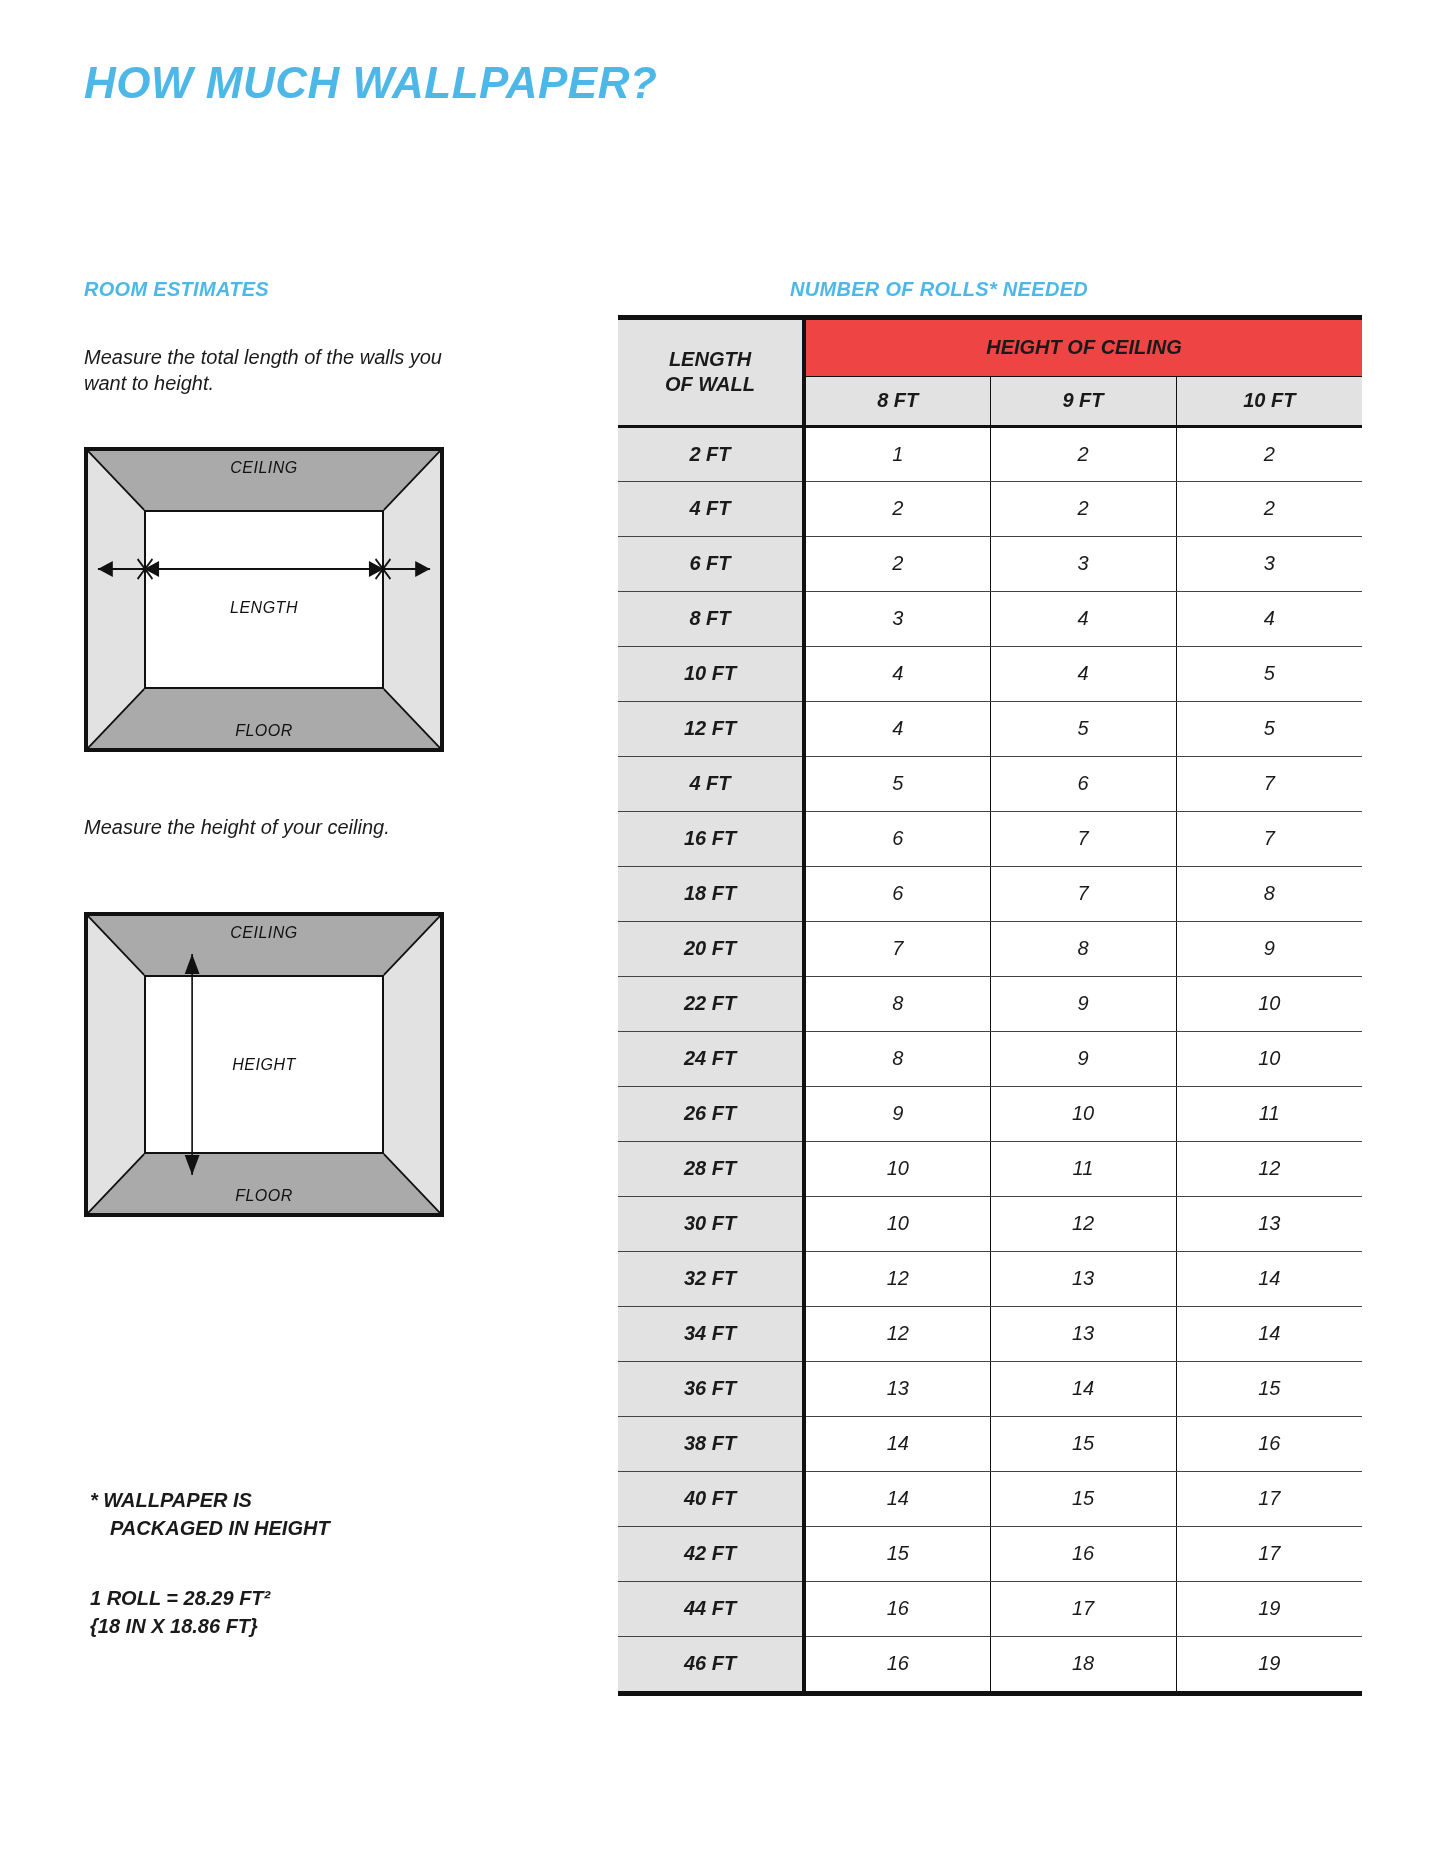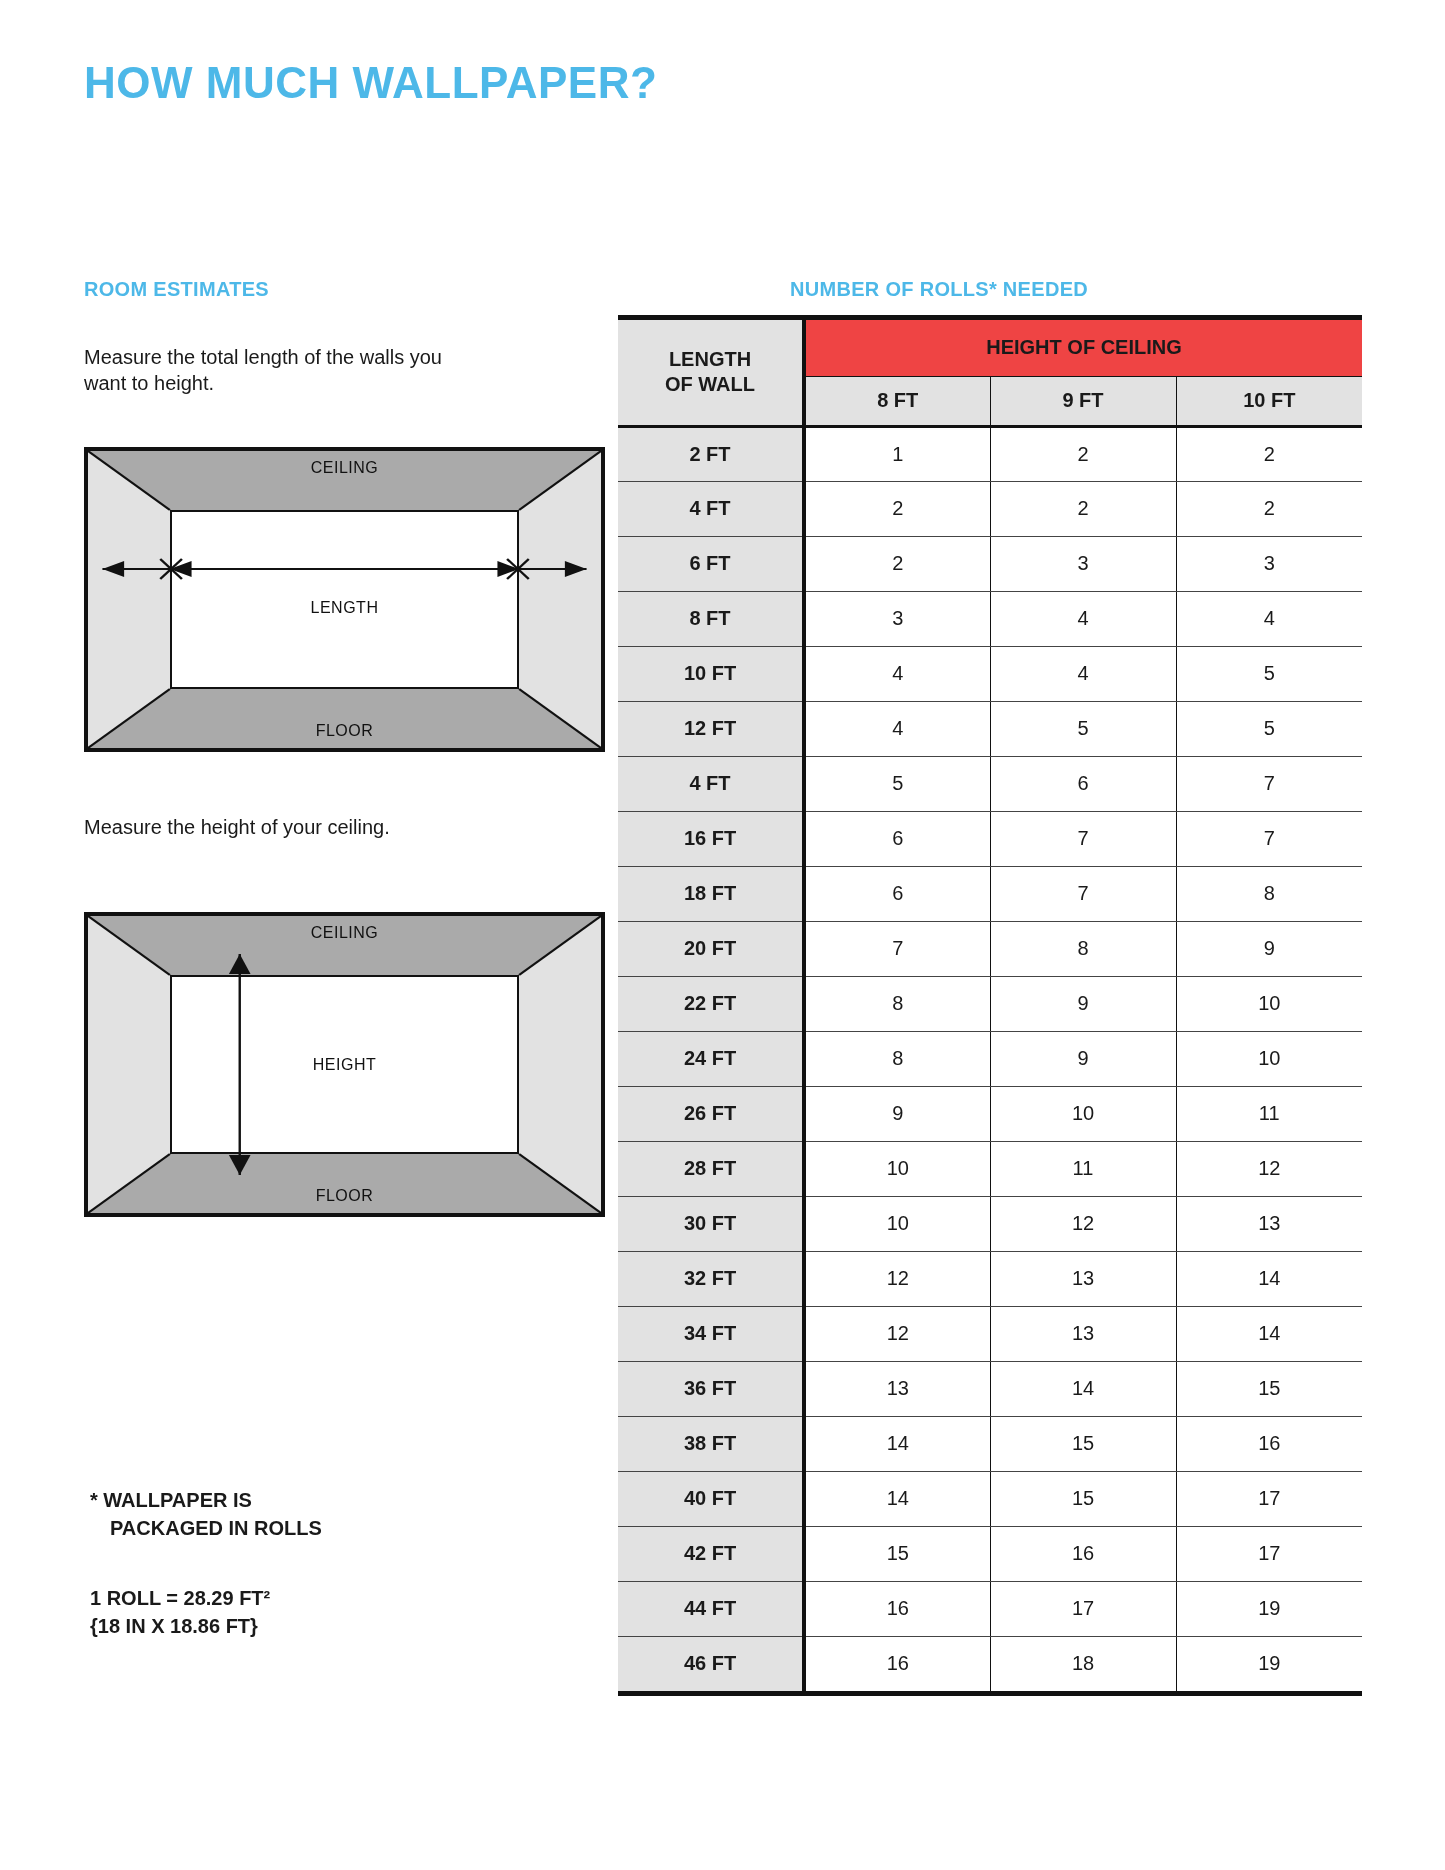--- a/index.html
+++ b/index.html
@@ -14,20 +14,21 @@
     font-family: "Liberation Sans", sans-serif;
     color: #1a1a1a;
     position: relative;
     overflow: hidden;
   }
   .page {
     position: relative;
     width: 1445px;
     height: 1870px;
     padding: 16px;
+    font-style: italic;
   }
   .main-title {
     position: absolute;
     left: 84px;
     top: 58px;
     font-size: 44px;
     font-weight: bold;
     color: #4db8e8;
     letter-spacing: 0.5px;
   }
@@ -68,21 +69,21 @@
     margin-left: 6px;
   }
   #note-packaged { top: 1487px; }
   #note-packaged .indent { padding-left: 20px; display: block; }
   #note-roll-size { top: 1585px; }
 
   
   .diagram {
     position: absolute;
     left: 84px;
-    width: 521px;
+    width: 360px;
     height: 305px;
     border: 4px solid #111;
     background: #ffffff;
   }
   #diagram-length { top: 447px; }
   #diagram-height { top: 912px; }
 
   .diagram .inner {
     position: absolute;
     left: 0; top: 0; right: 0; bottom: 0;
@@ -259,21 +260,21 @@
       </svg>
       <div class="diagram-caption cap-ceiling">CEILING</div>
       <div class="diagram-caption cap-floor">FLOOR</div>
       <div class="diagram-caption cap-height">HEIGHT</div>
     </div>
   </div>
 
 
   <div class="note-block" id="note-packaged">
     <span>* WALLPAPER IS</span><br>
-    <span class="indent">PACKAGED IN ROLLS</span>
+    <span class="indent">PACKAGED IN HEIGHT</span>
   </div>
 
   <div class="note-block" id="note-roll-size">
     <span>1 ROLL = 28.29 FT²</span><br>
     <span>{18 IN X 18.86 FT}</span>
   </div>
 
   <div class="chart-wrap">
     <div class="table-outer">
       <table class="rolls-table">

